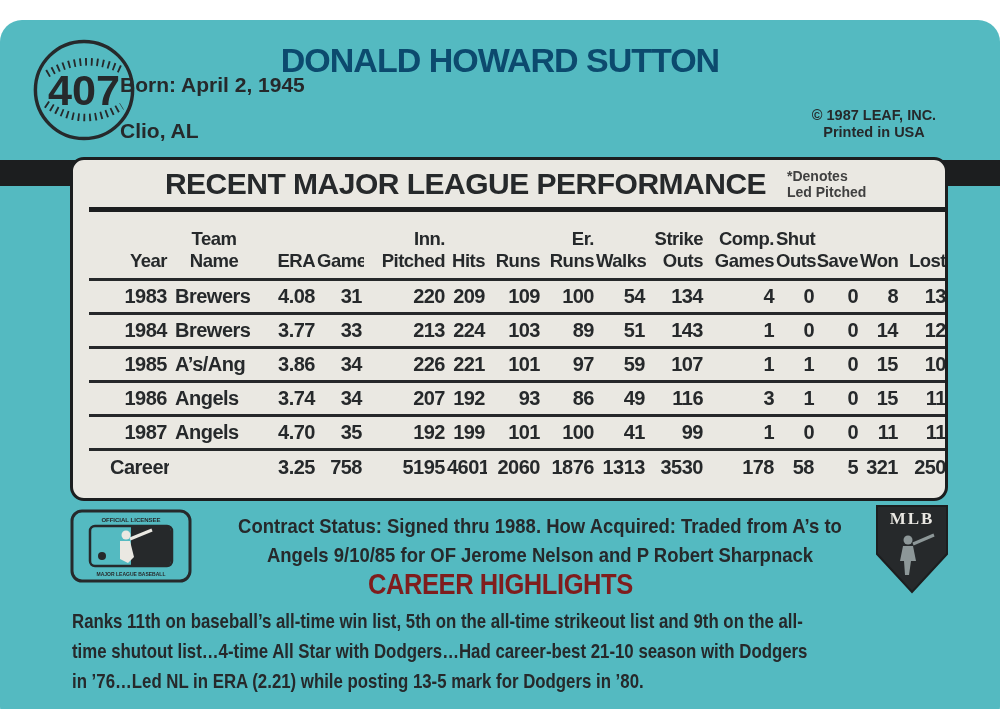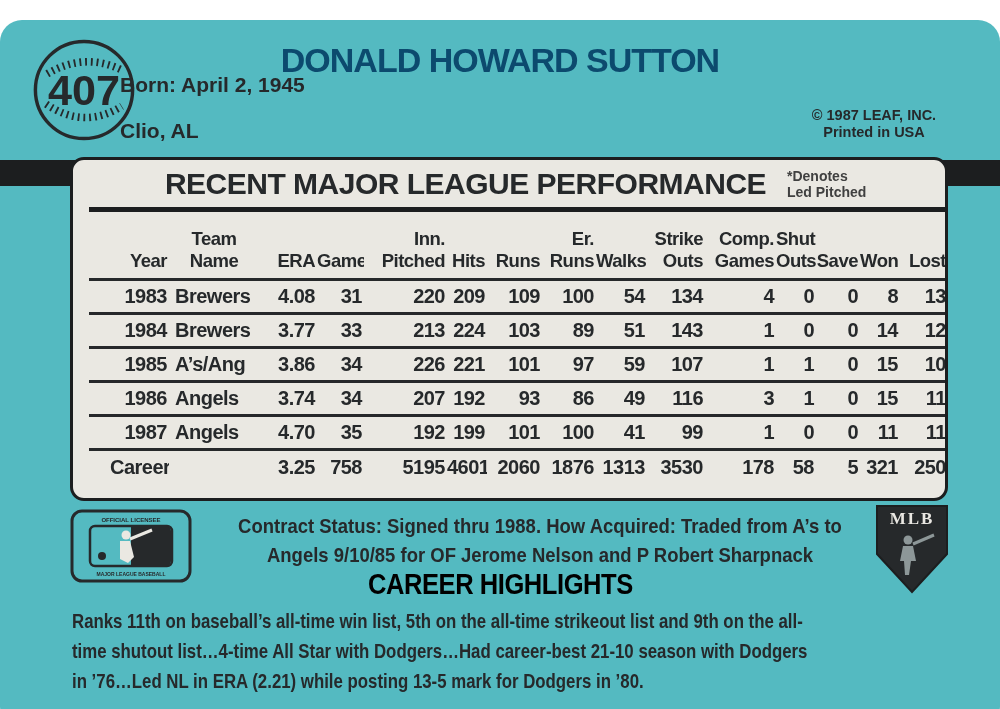--- a/index.html
+++ b/index.html
@@ -49,21 +49,21 @@
   .h-top{display:block;min-height:21px;}
   .h-bot{display:block;}
   
   .licensee-logo{position:absolute;left:70px;top:489px;width:122px;height:74px;}
   .shield-logo{position:absolute;left:872px;top:482px;width:80px;height:95px;}
   .contract-block{position:absolute;left:170px;right:90px;top:491px;text-align:center;
     font-size:21px;font-weight:bold;line-height:29px;color:#26292b;}
   .contract-block .ln{white-space:nowrap;display:block;transform:scaleX(0.88);transform-origin:center;}
   
   .highlights-title{position:absolute;left:0;right:0;top:548px;text-align:center;
-    font-size:29px;font-weight:bold;letter-spacing:-0.5px;color:#000000;}
+    font-size:29px;font-weight:bold;letter-spacing:-0.5px;color:#7f1d1d;}
   .highlights-title .cx{display:inline-block;transform:scaleX(0.88);transform-origin:center;white-space:nowrap;}
   .highlights-text{position:absolute;left:72px;top:586px;font-size:20.5px;font-weight:bold;
     line-height:30px;color:#26292b;}
   .highlights-text .ln{white-space:nowrap;display:block;transform:scaleX(0.82);transform-origin:left;}
 </style>
 </head>
 <body>
 
 <div class="card" style="background: rgb(84, 186, 193); color: rgb(38, 41, 43);">
 

